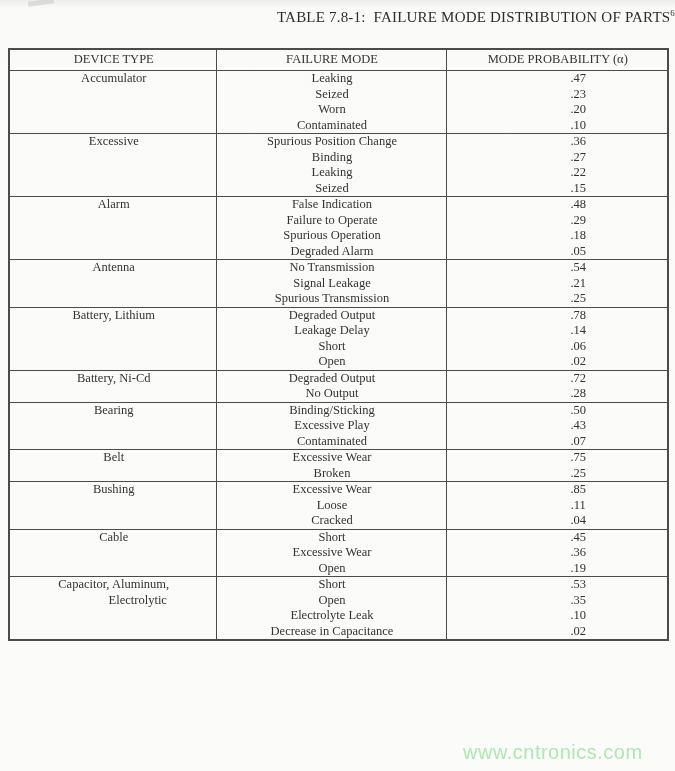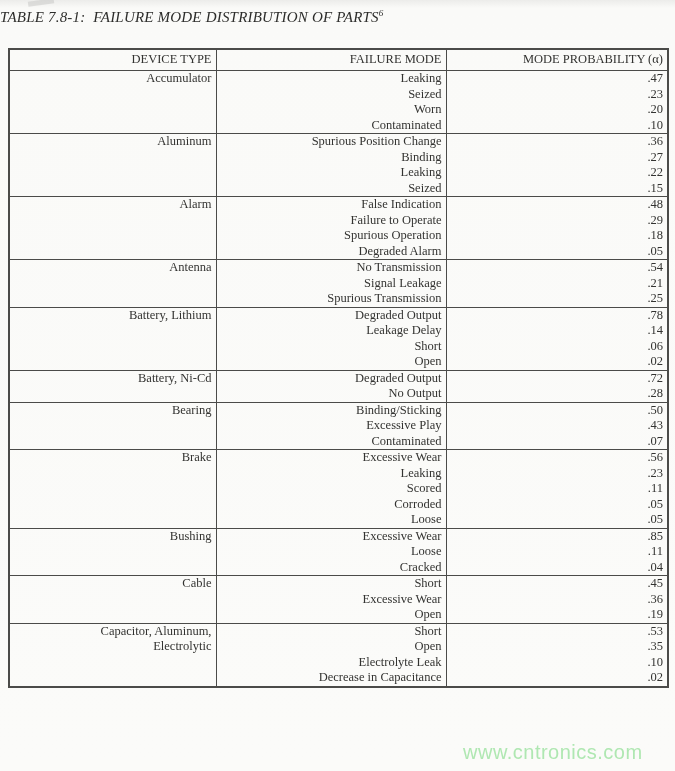--- a/index.html
+++ b/index.html
@@ -15,45 +15,44 @@
     background: linear-gradient(#ececea 0, #fafaf8 8px, #fbfbf9 100%);
     font-family: "Liberation Serif", serif;
     color: #333331;
     overflow: hidden;
   }
   .doc-title {
     position: absolute;
     top: 9px;
     left: 0;
     width: 100%;
-    text-align: left;
+    text-align: right;
     font-size: 15px;
     letter-spacing: 0.2px;
     color: #2d2d2b;
     white-space: pre;
-    font-style: italic;
   }
   .doc-title sup {
     font-size: 9px;
     vertical-align: super;
     line-height: 0;
   }
   table.fm-table {
     position: absolute;
     top: 48px;
     left: 8px;
     width: 659px;
     border-collapse: collapse;
     table-layout: fixed;
     border: 2px solid #4b4b49;
   }
   .fm-table th, .fm-table td {
     border: 1px solid #4b4b49;
     font-weight: normal;
-    text-align: right;
+    text-align: center;
     vertical-align: top;
     font-size: 12.5px;
     padding: 0 4px 0 6px;
   }
   .fm-table col.c1 { width: 207px; }
   .fm-table col.c2 { width: 230px; }
   .fm-table col.c3 { width: 222px; }
   .fm-table thead th {
     height: 18px;
     padding-top: 2px;
@@ -123,21 +122,21 @@
           </td>
           <td class="col-prob">
             <div>.47</div>
             <div>.23</div>
             <div>.20</div>
             <div>.10</div>
           </td>
         </tr>
         <tr>
           <td class="col-device">
-            <div>Aluminum</div>
+            <div>Excessive</div>
           </td>
           <td class="col-mode">
             <div>Spurious Position Change</div>
             <div>Binding</div>
             <div>Leaking</div>
             <div>Seized</div>
           </td>
           <td class="col-prob">
             <div>.36</div>
             <div>.27</div>
@@ -217,35 +216,29 @@
             <div>Contaminated</div>
           </td>
           <td class="col-prob">
             <div>.50</div>
             <div>.43</div>
             <div>.07</div>
           </td>
         </tr>
         <tr>
           <td class="col-device">
-            <div>Brake</div>
+            <div>Belt</div>
           </td>
           <td class="col-mode">
             <div>Excessive Wear</div>
-            <div>Leaking</div>
-            <div>Scored</div>
-            <div>Corroded</div>
-            <div>Loose</div>
-          </td>
-          <td class="col-prob">
-            <div>.56</div>
-            <div>.23</div>
-            <div>.11</div>
-            <div>.05</div>
-            <div>.05</div>
+            <div>Broken</div>
+          </td>
+          <td class="col-prob">
+            <div>.75</div>
+            <div>.25</div>
           </td>
         </tr>
         <tr>
           <td class="col-device">
             <div>Bushing</div>
           </td>
           <td class="col-mode">
             <div>Excessive Wear</div>
             <div>Loose</div>
             <div>Cracked</div>

